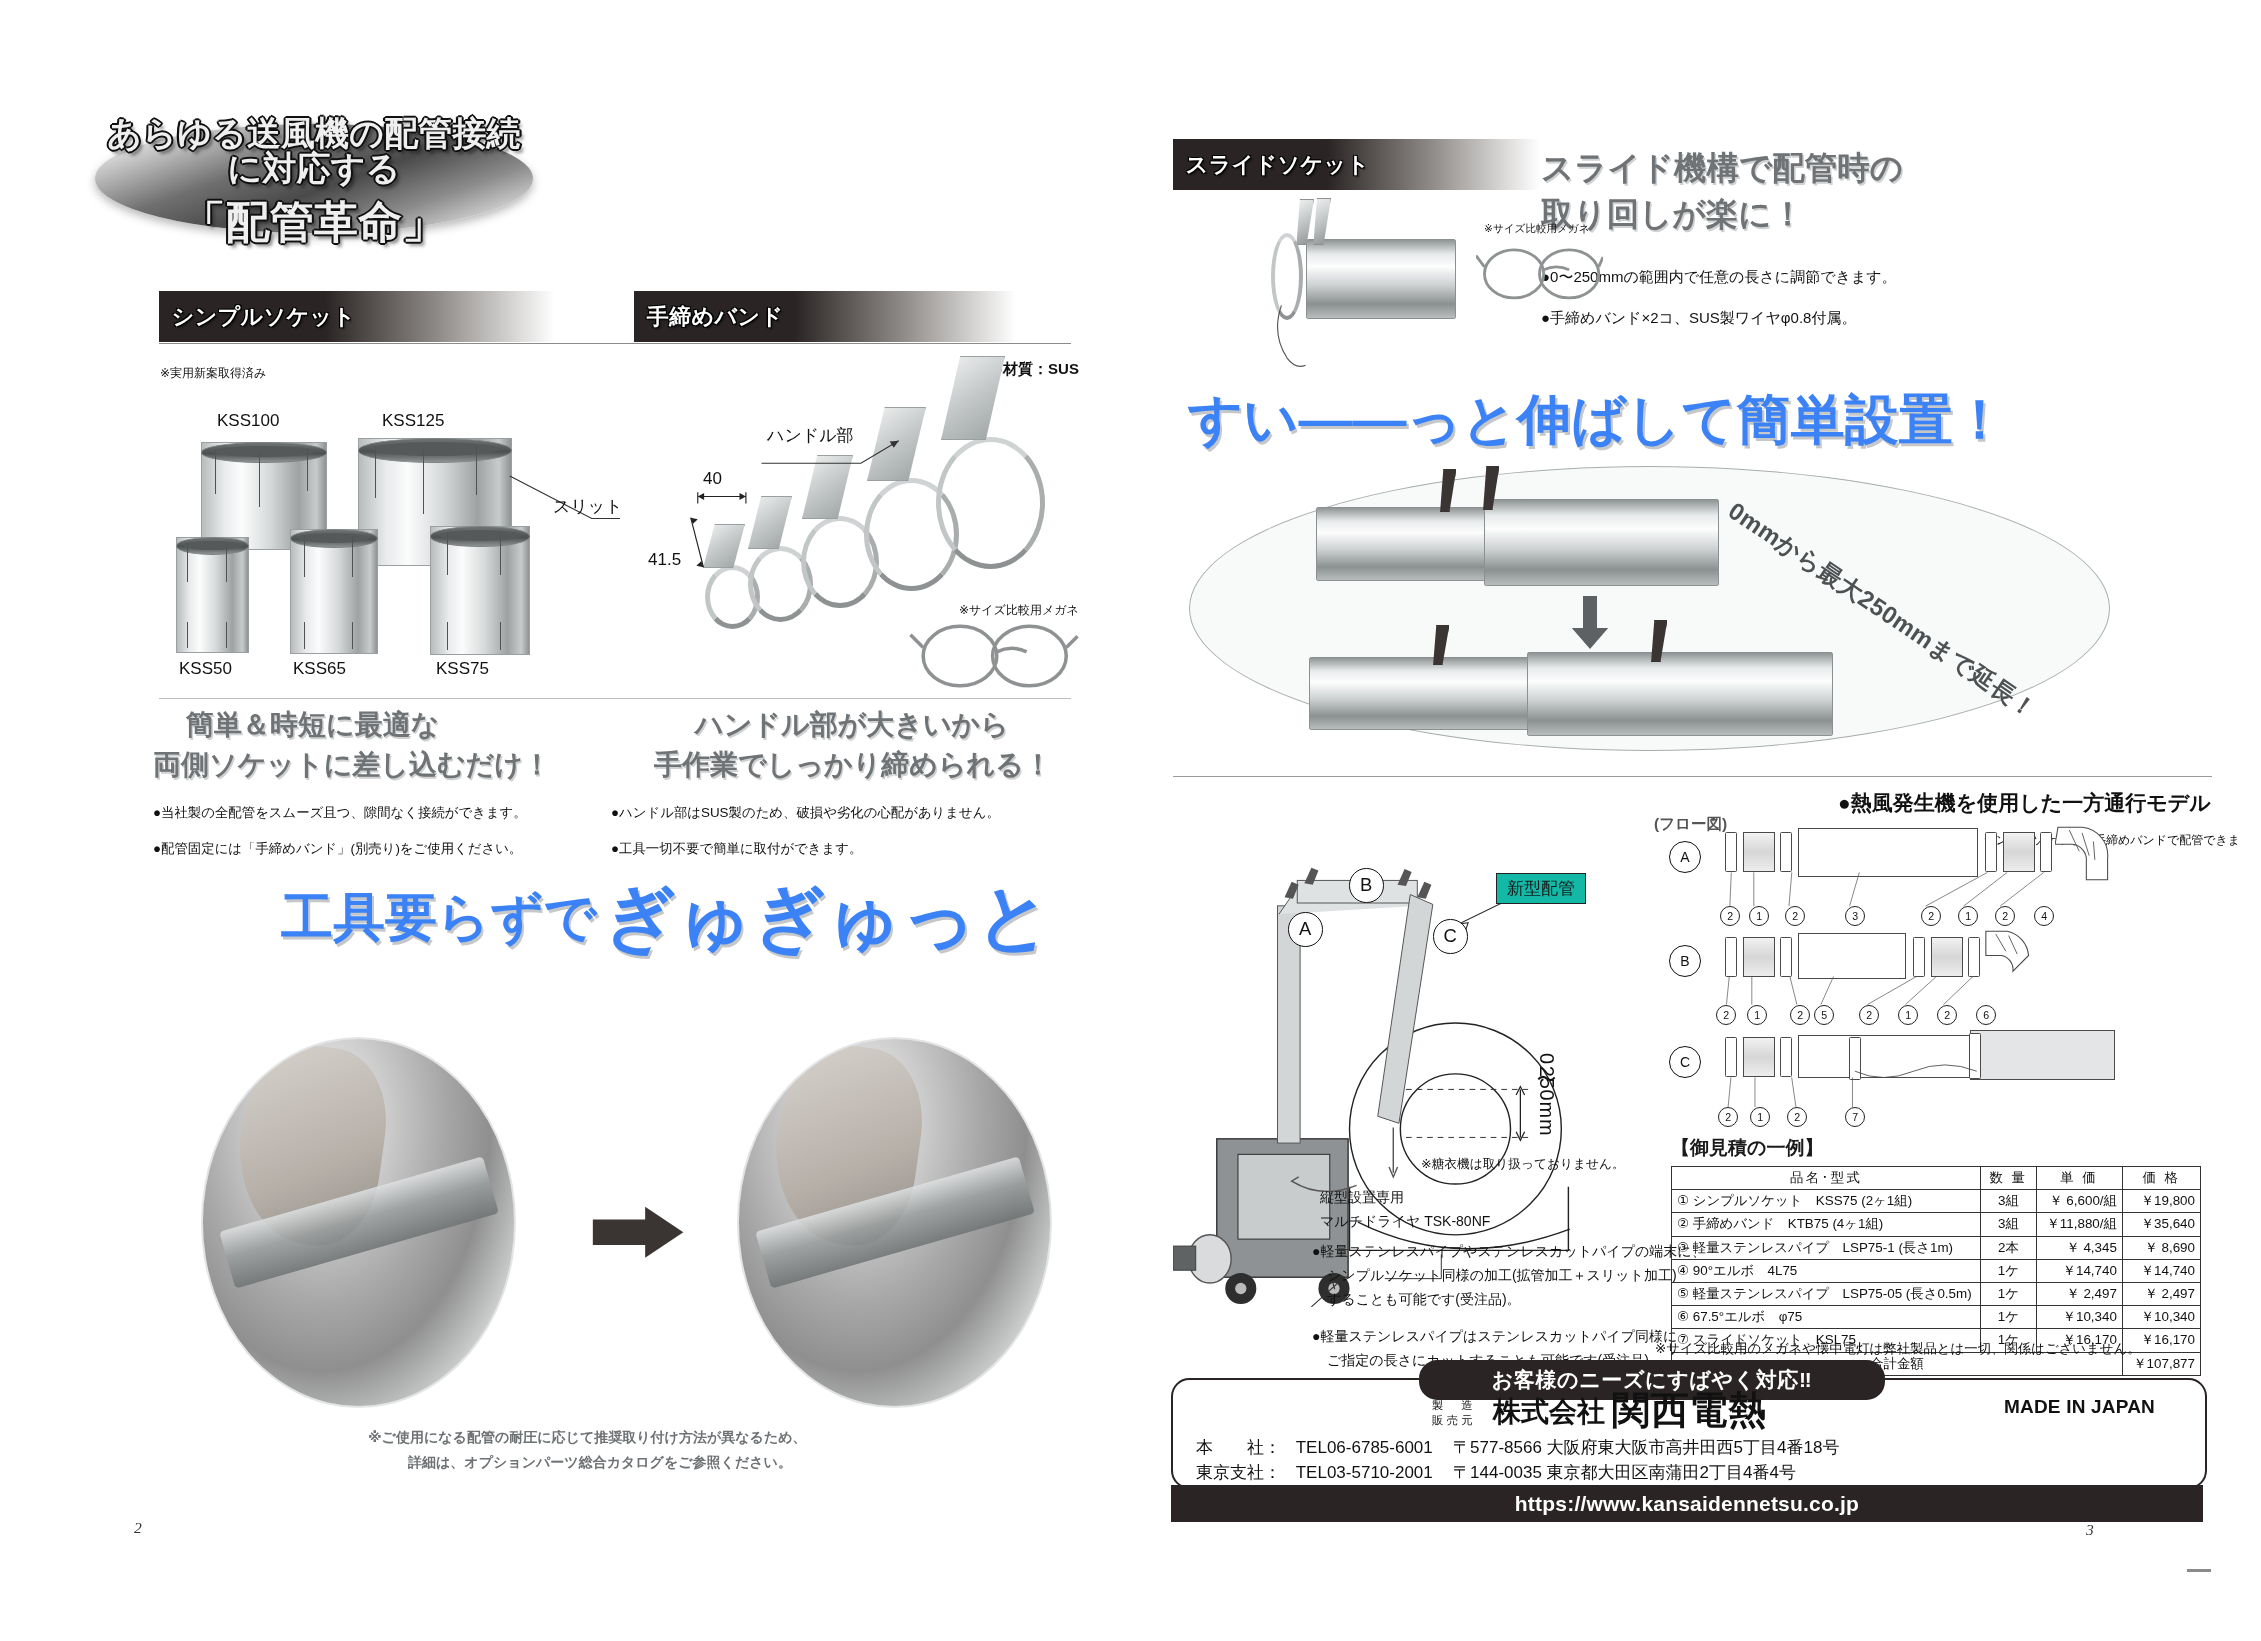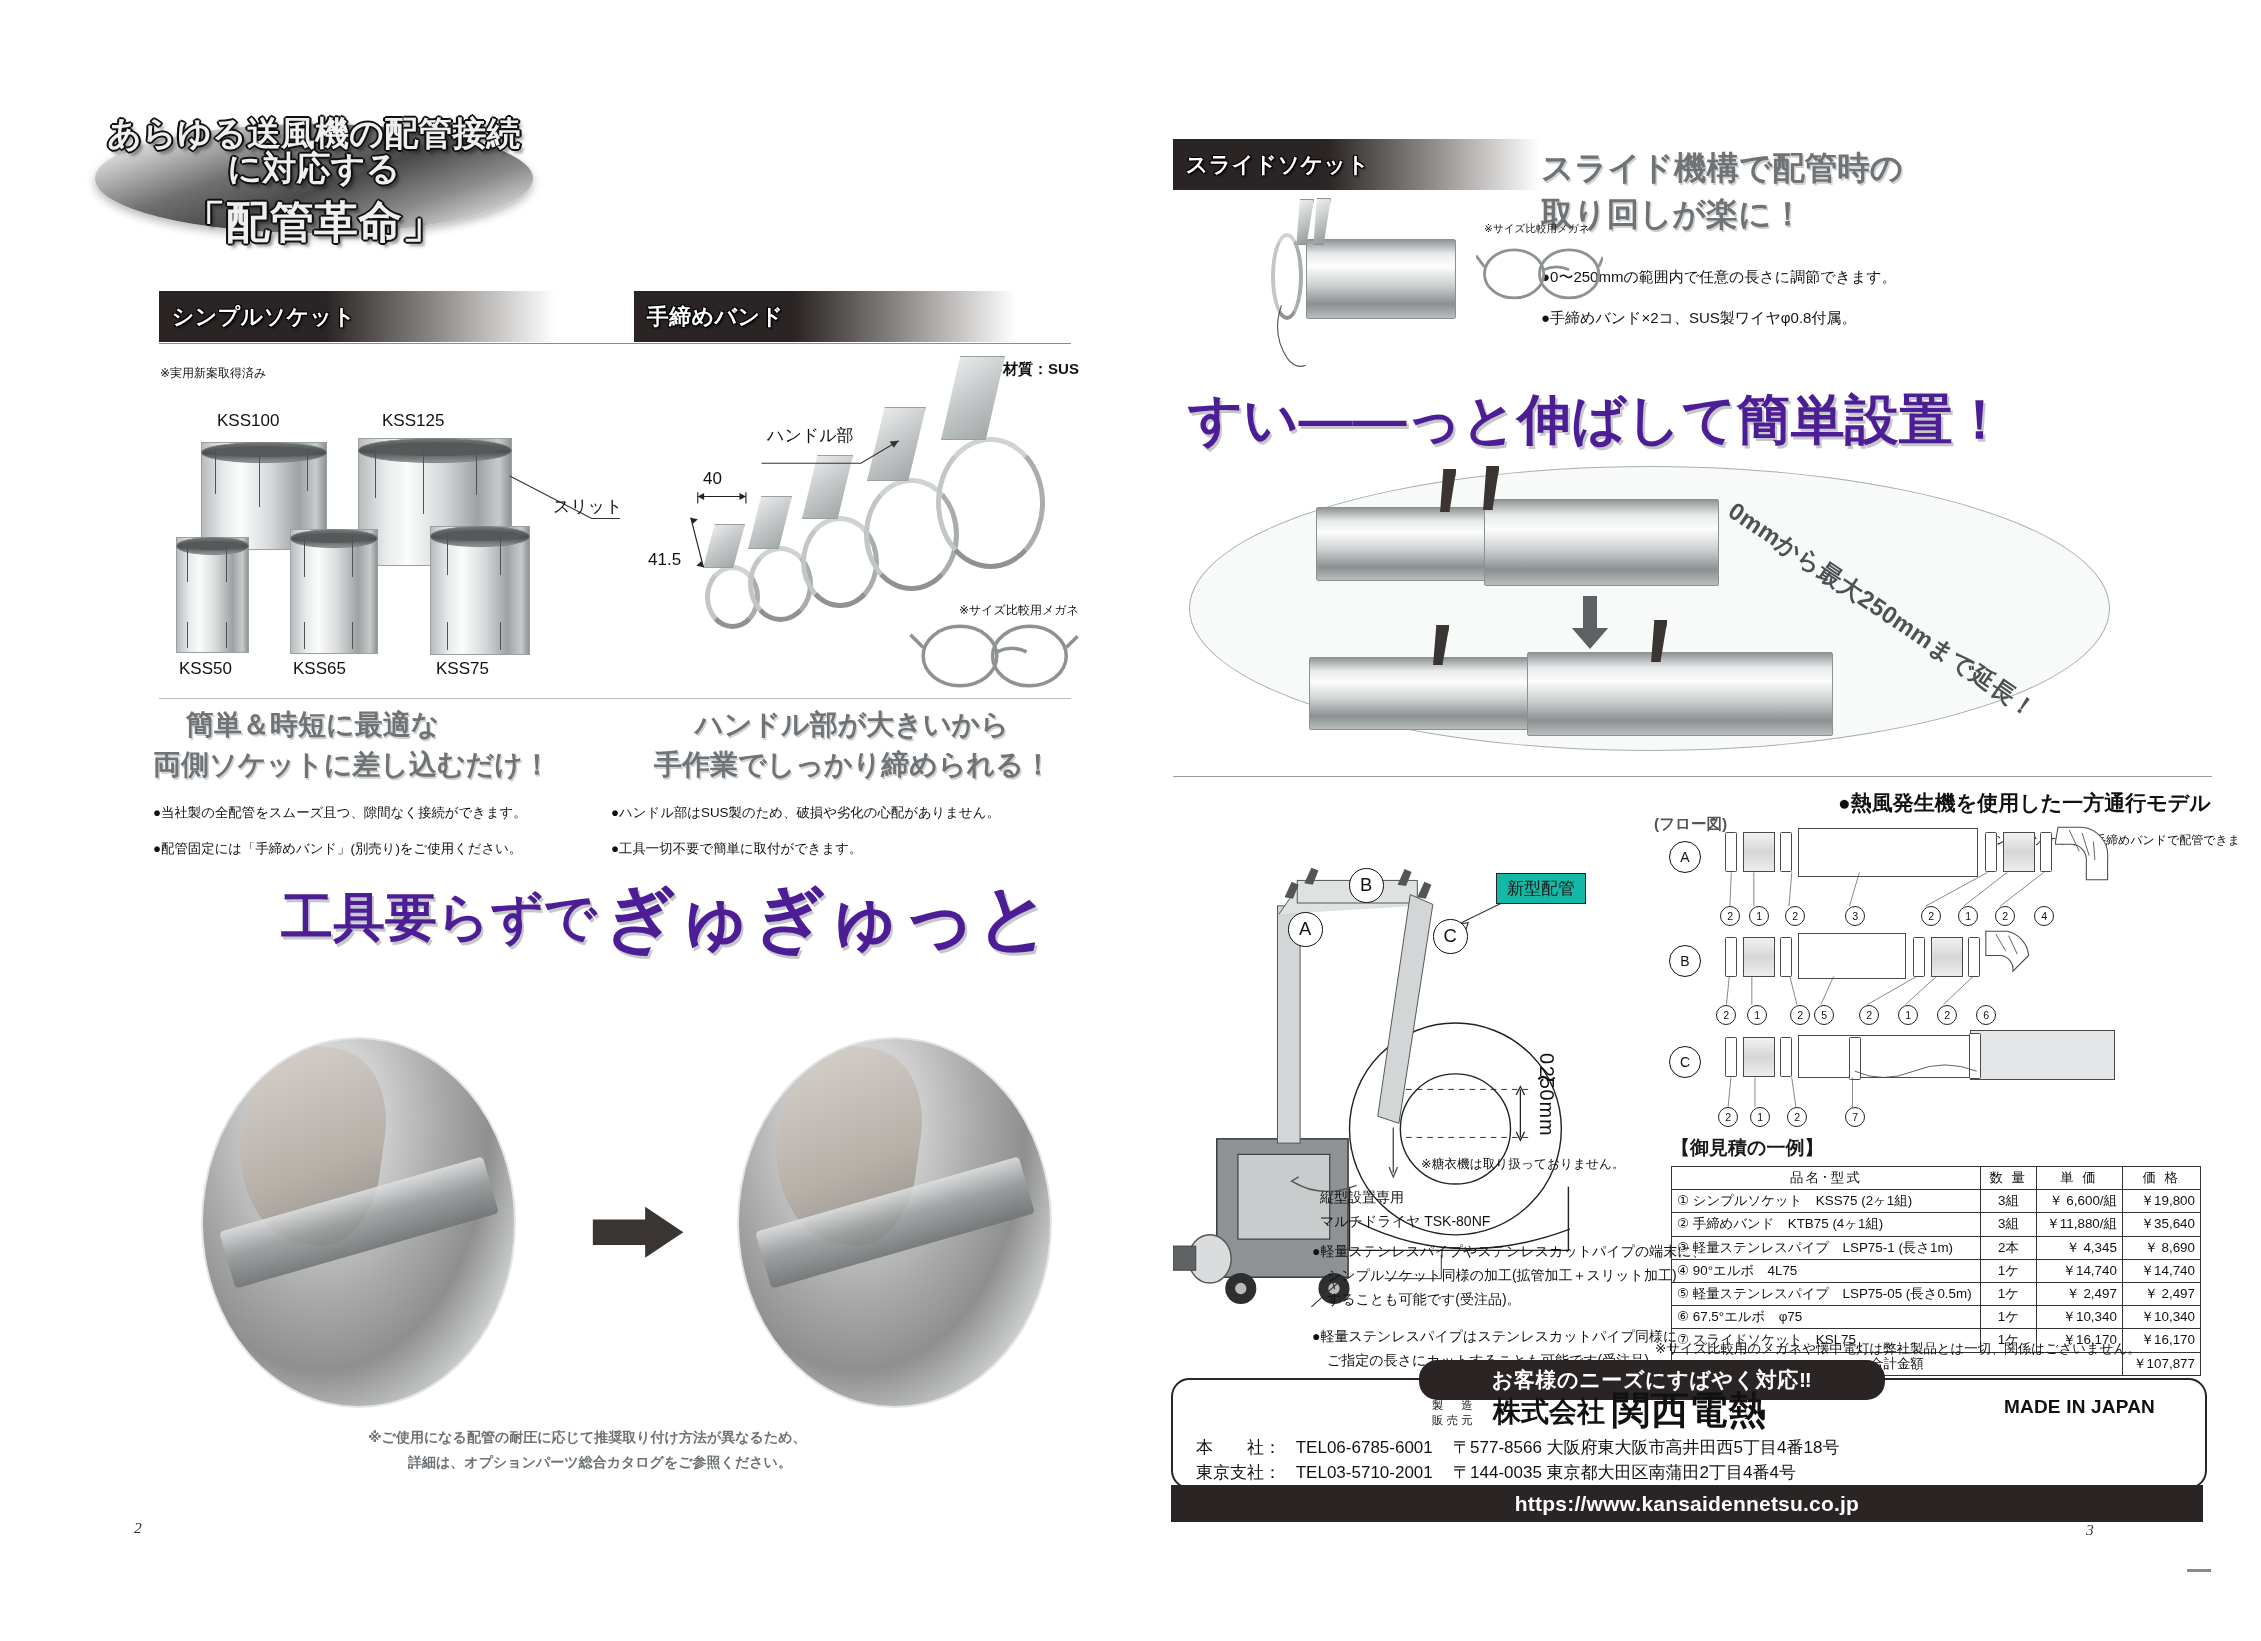--- a/index.html
+++ b/index.html
@@ -76,21 +76,21 @@
     background:transparent;
   }
   .band-handle{
     position:absolute;
     background:linear-gradient(145deg,#f2f3f3,#c3c7c8 50%,#9ba0a1);
     border:0.7px solid #9aa0a1;
   }
 
   
   .big-grey{
-    position:absolute;font-weight:bold;color:#4c1d95;line-height:1.08;
+    position:absolute;font-weight:bold;color:#3b82f6;line-height:1.08;
     text-shadow:2.1px 2.8px 0 rgba(150,153,155,.55);
   }
   .mid-head{
     position:absolute;font-weight:bold;color:#6f7375;line-height:1.16;
     font-size:28px;text-shadow:1.4px 2.1px 0 rgba(160,163,165,.5);
   }
   .bullet{position:absolute;font-size:13.4px;color:#111;line-height:1.5;}
 
   
   .photo-oval{

